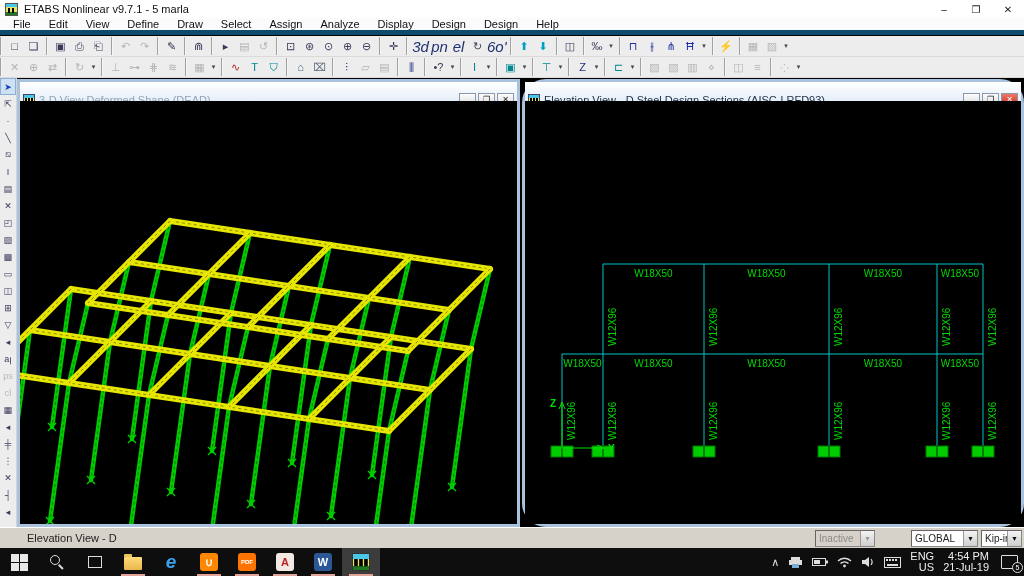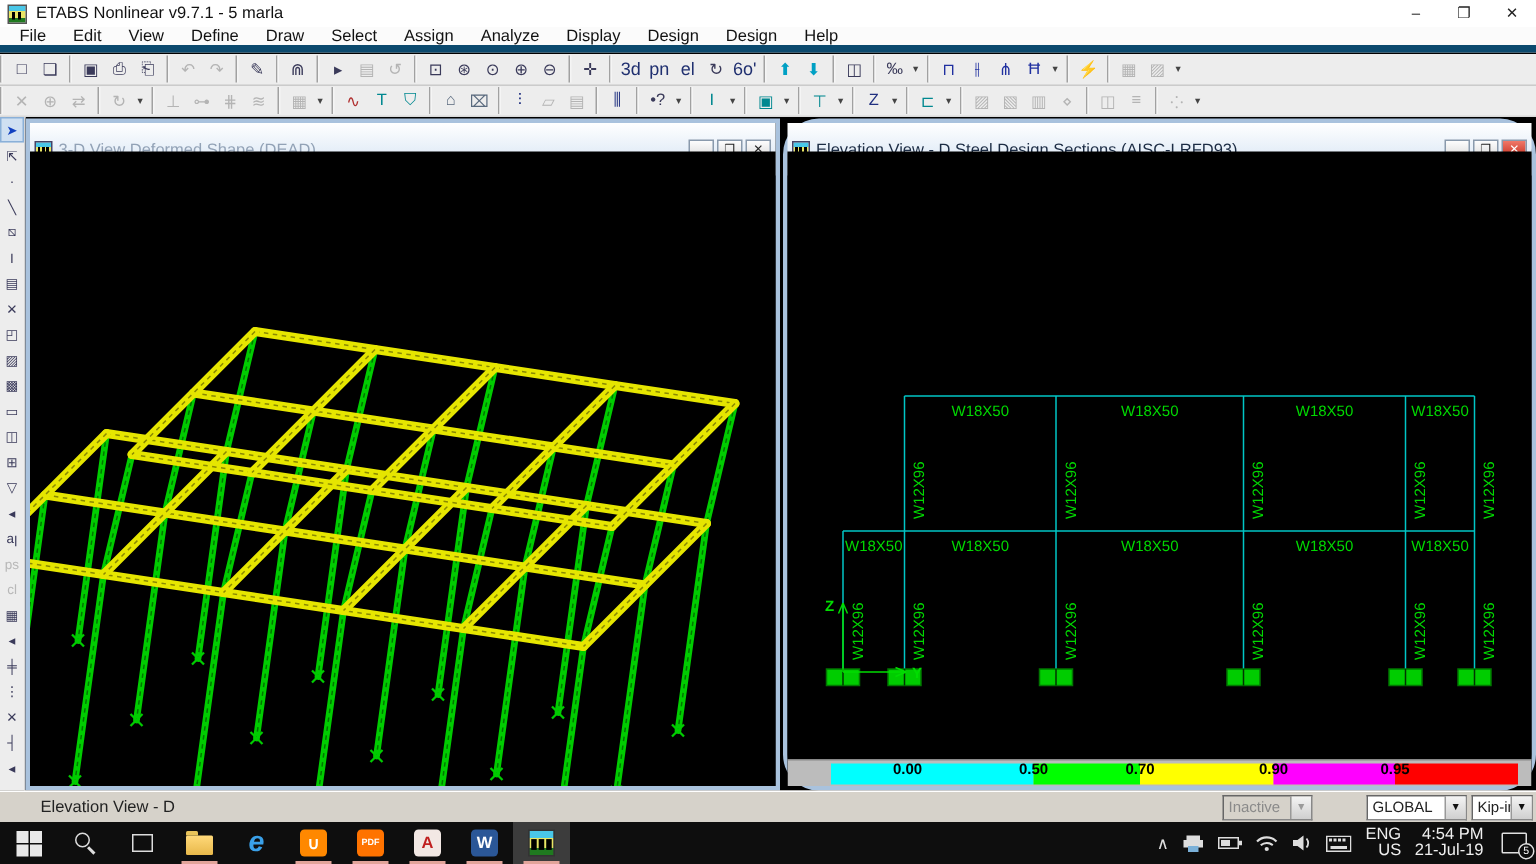--- a/index.html
+++ b/index.html
@@ -15,21 +15,21 @@
   .wcap{width:32px;display:flex;align-items:center;justify-content:center;color:#222;font-size:10px;}
   
   .menubar{position:absolute;top:18px;left:0;right:0;height:17px;background:#fbfbfb;border-bottom:5px solid #0c4a6e;display:flex;align-items:center;padding-left:4px;}
   .menu-item{padding:1px 9px;color:#111;}
   
   .toolbar{position:absolute;left:0;right:0;background:#ededed;display:flex;align-items:center;border-bottom:1px solid #dadada;}
   #tb1{top:36px;height:21px;}
   #tb2{top:57px;height:21px;}
   .tb-group{display:flex;align-items:center;padding:0 3px;border-left:2px groove #f5f5f5;height:18px;}
   .tbtn{min-width:19px;height:18px;display:flex;align-items:center;justify-content:center;font-size:11px;color:#3a3a5a;cursor:default;}
-  .tbtn.txt{font-size:12px;color:#203070;}
+  .tbtn.txt{font-size:15px;font-style:italic;color:#203070;}
   .tbtn.d{color:#b4b4b4;}
   .tbtn.dd{min-width:9px;font-size:7px;color:#444;}
   
   #side{position:absolute;left:0;top:78px;width:17px;bottom:49px;background:#ededed;border-right:1px solid #d5d5d5;display:flex;flex-direction:column;align-items:center;}
   .sbtn{width:16px;height:17px;display:flex;align-items:center;justify-content:center;font-size:9px;color:#3a3a5a;}
   .sbtn.sel{background:#cfe0f2;border:1px solid #8ab0d8;color:#1040c0;}
   .sbtn.d{color:#b8b8b8;}
   
   .mdi{position:absolute;top:79px;bottom:49px;background:#000;border:3px solid #a9c2dd;}
   #win-left{left:17px;width:503px;}
@@ -498,34 +498,20 @@
         <line x1="458" y1="345" x2="458" y2="356" stroke="#003300"></line>
         <line x1="37" y1="347" x2="37" y2="301" stroke="#00dd00"></line>
         <line x1="37" y1="301" x2="34" y2="308" stroke="#00dd00"></line>
         <line x1="37" y1="301" x2="40" y2="308" stroke="#00dd00"></line>
         <line x1="37" y1="347" x2="79" y2="347" stroke="#00dd00"></line>
         <line x1="79" y1="347" x2="72" y2="344" stroke="#00dd00"></line>
         <line x1="79" y1="347" x2="72" y2="350" stroke="#00dd00"></line>
         <text x="25" y="306" fill="#00dd00" font-size="10" font-weight="bold">Z</text>
         <text x="83" y="351" fill="#00dd00" font-size="10" font-weight="bold">Y</text>
       </svg>
-    <div id="cbar-strip">
-      <div id="cbar">
-          <div class="seg" style="width: 135px; background: rgb(0, 255, 255);"></div>
-          <div class="seg" style="width: 71px; background: rgb(0, 255, 0);"></div>
-          <div class="seg" style="width: 89px; background: rgb(255, 255, 0);"></div>
-          <div class="seg" style="width: 81px; background: rgb(255, 0, 255);"></div>
-          <div class="seg" style="width: 82px; background: rgb(255, 0, 0);"></div>
-        </div>
-    <span class="cbar-label" style="left: 80px;">0.00</span>
-        <span class="cbar-label" style="left: 164px;">0.50</span>
-        <span class="cbar-label" style="left: 235px;">0.70</span>
-        <span class="cbar-label" style="left: 324px;">0.90</span>
-        <span class="cbar-label" style="left: 405px;">0.95</span>
-      </div>
   </div>
 </div>
 
 <div id="statusbar">
   <span id="status-left">Elevation View - D</span>
   <span class="combo dis" style="left:815px;width:60px;">
     <span class="val">Inactive</span>
       <span class="arr">▼</span>
   </span>
   <span class="combo" style="left:911px;width:67px;">

